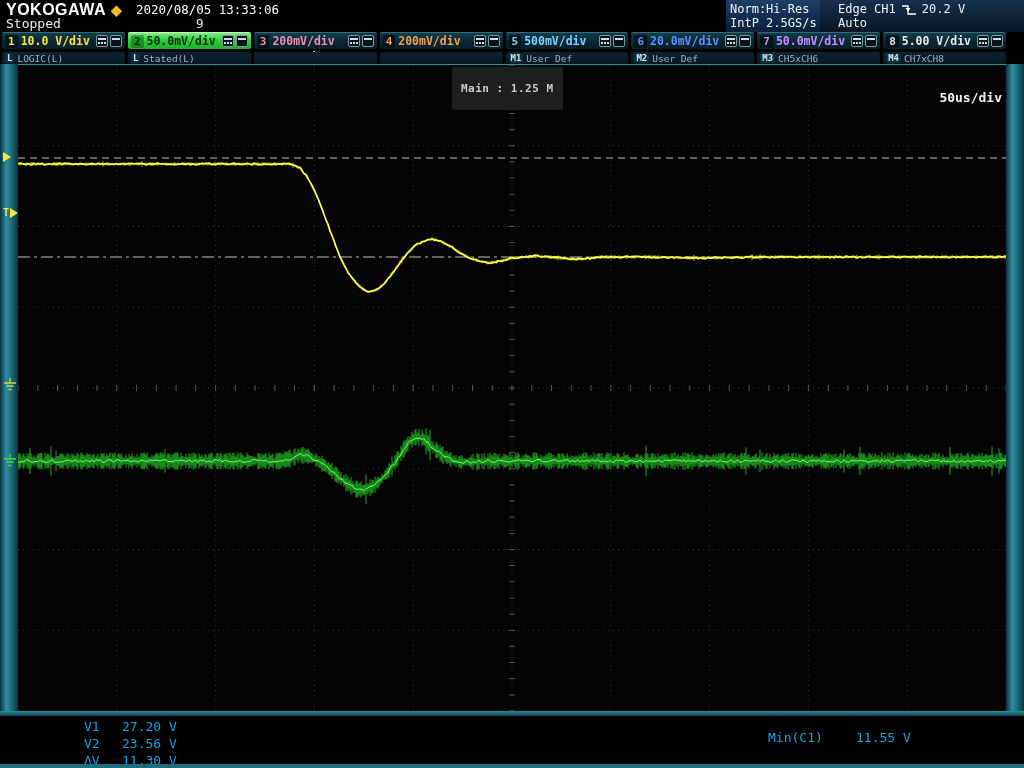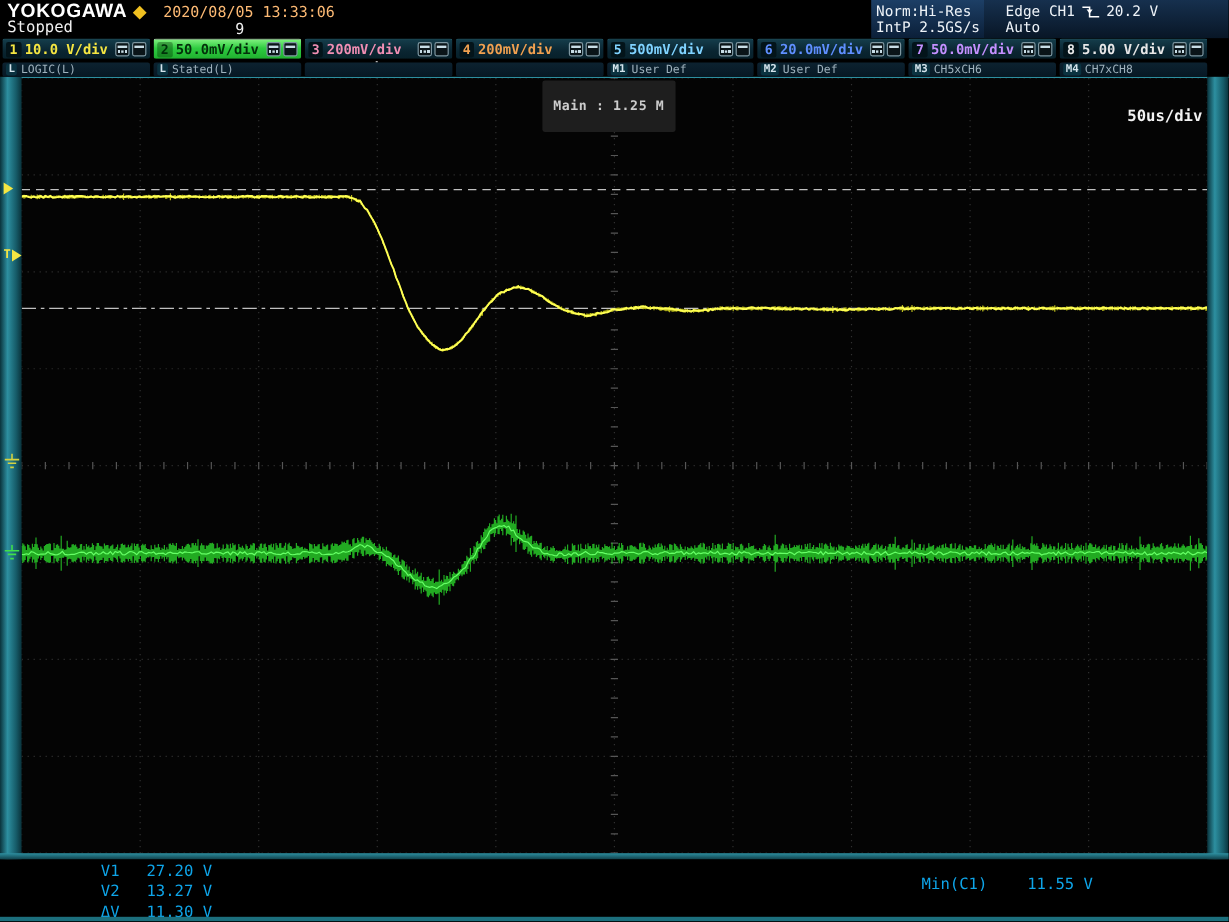--- a/index.html
+++ b/index.html
@@ -5,21 +5,21 @@
   html,body{margin:0;padding:0;background:#000;}
   #screen{position:relative;width:1024px;height:768px;background:#000;overflow:hidden;
           font-family:"DejaVu Sans Mono",monospace;-webkit-font-smoothing:none;}
 
   
   .header{position:absolute;left:0;top:0;width:1024px;height:48px;background:#000;z-index:6;}
   .brand{position:absolute;left:6px;top:1px;font-family:"Liberation Sans",sans-serif;
          font-weight:bold;font-size:16px;color:#fff;letter-spacing:.5px;}
   .brand .diamond{color:#f0c020;font-size:14px;margin-left:5px;}
   .status{position:absolute;left:6px;top:16px;font-size:13px;color:#f0f0f0;}
-  .datetime{position:absolute;left:136px;top:2px;font-size:12.5px;color:#fdba74;}
+  .datetime{position:absolute;left:136px;top:2px;font-size:12.5px;color:#ffffff;}
   .acqcount{position:absolute;left:196px;top:16px;font-size:12.5px;color:#f0f0f0;}
   .panel-acq{position:absolute;left:726px;top:0;width:100px;height:32px;
              background:linear-gradient(#1d3f66,#0b1f38);color:#eef3f8;font-size:12px;
              padding:2px 4px;box-sizing:border-box;line-height:14px;}
   .panel-trig{position:absolute;left:820px;top:0;width:204px;height:32px;
               background:linear-gradient(#16304e,#081626);color:#eef3f8;font-size:12px;
               padding:2px 18px;box-sizing:border-box;line-height:14px;}
   .trig-line1{display:flex;align-items:center;gap:5px;}
   .edge-icon{display:inline-block;}
 
@@ -255,21 +255,21 @@
       <div class="mk" style="top: 454px;">
         <svg width="14" height="13" viewBox="0 0 14 13">
           <path d="M7,0 V5 M1,5 H13 M3.5,8 H10.5 M5.5,11.5 H8.5" stroke="#3fe04a" stroke-width="1.3" fill="none"></path>
         </svg>
       </div>
     </div>
 
   <div class="meas">
     <div class="group g-left">
       <div class="row"><span class="mlabel">V1</span><span>27.20 V</span></div>
-      <div class="row"><span class="mlabel">V2</span><span>13.27 V</span></div>
+      <div class="row"><span class="mlabel">V2</span><span>23.56 V</span></div>
       <div class="row"><span class="mlabel">ΔV</span><span>11.30 V</span></div>
     </div>
     <div class="group g-right">
       <div class="row"><span class="mlabel">Min(C1)</span><span>11.55 V</span></div>
     </div>
   </div>
 
 </div>
 
 </body></html>

